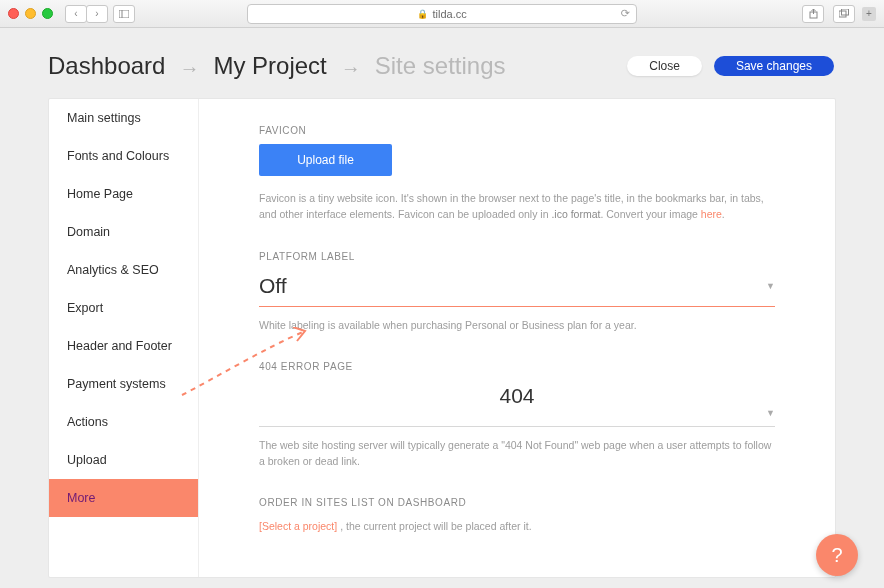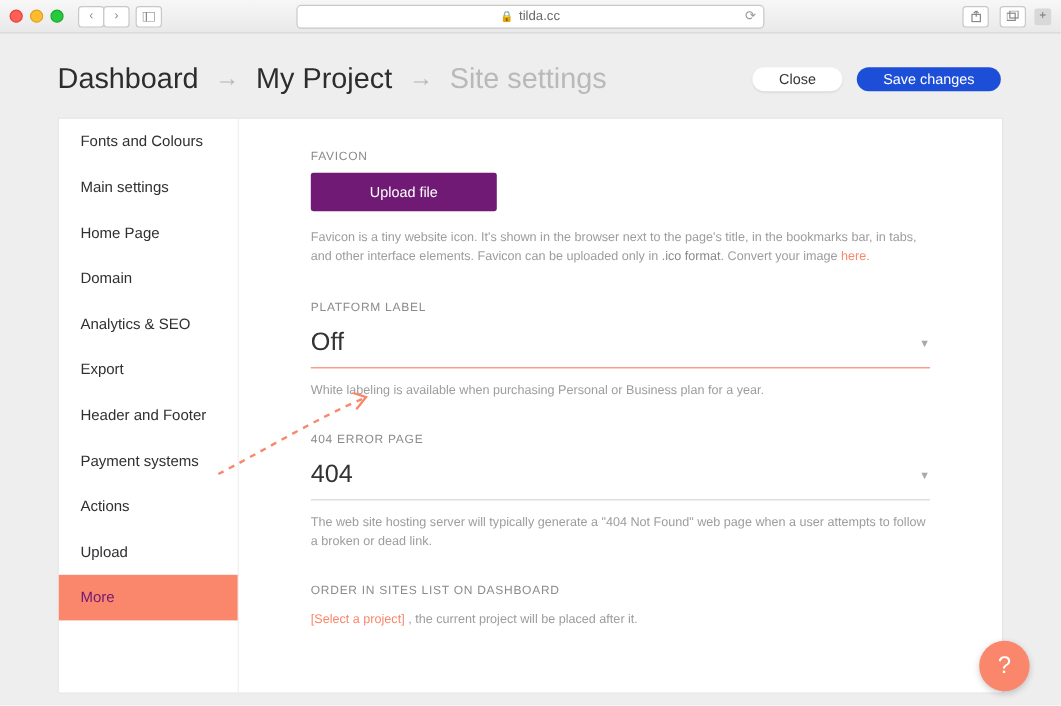--- a/index.html
+++ b/index.html
@@ -35,21 +35,21 @@
 
   .panel{margin:0 48px;background:#fff;border:1px solid #e6e6e6;border-radius:2px;display:flex;height:480px;}
 
   .sidebar{width:150px;border-right:1px solid #eee;display:flex;flex-direction:column;}
   .side-item{padding:12px 18px;font-size:12.5px;color:#303030;cursor:pointer;}
   .side-item.active{background:#fa876b;color:#701a75;}
 
   .content{flex:1;padding:26px 60px 20px 60px;overflow:hidden;position:relative;}
 
   .section-label{font-size:10px;letter-spacing:.6px;color:#8b8b8b;text-transform:uppercase;margin-bottom:8px;}
-  .upload{background:#701a75;color:#fff;border:none;width:155px;height:32px;font-size:12px;border-radius:2px;}
+  .upload{background:#3b82f6;color:#fff;border:none;width:133px;height:32px;font-size:12px;border-radius:2px;}
   .desc{font-size:10.5px;line-height:1.55;color:#9d9d9d;margin-top:14px;}
   .desc .b{color:#8a8a8a;font-weight:500;}
   .desc a{color:#fa876b;text-decoration:none;}
 
   .block{margin-bottom:28px;}
 
   .seltext{font-size:21px;color:#333;font-weight:300;text-align:center;}
   .selline{border-bottom:1px solid #fa876b;padding:4px 0 8px 0;display:flex;align-items:center;position:relative;}
   .caret{margin-left:auto;color:#aaa;font-size:9px;}
 
@@ -116,22 +116,22 @@
     </div>
     <div class="hdr-actions">
       <button class="btn close">Close</button>
       <button class="btn save">Save changes</button>
     </div>
   </div>
 
   <div class="panel">
 
     <div class="sidebar">
+      <div class="side-item">Main settings</div>
       <div class="side-item">Fonts and Colours</div>
-      <div class="side-item">Main settings</div>
       <div class="side-item">Home Page</div>
       <div class="side-item">Domain</div>
       <div class="side-item">Analytics &amp; SEO</div>
       <div class="side-item">Export</div>
       <div class="side-item">Header and Footer</div>
       <div class="side-item">Payment systems</div>
       <div class="side-item">Actions</div>
       <div class="side-item">Upload</div>
       <div class="side-item active">More</div>
     </div>
@@ -150,21 +150,21 @@
         <div class="section-label">PLATFORM LABEL</div>
         <div class="selline">
           <span class="seltext">Off</span>
           <span class="caret">▼</span>
         </div>
         <div class="desc" style="margin-top:10px;">White labeling is available when purchasing Personal or Business plan for a year.</div>
       </div>
 
       <div class="block">
         <div class="section-label">404 ERROR PAGE</div>
-        <div class="selline" style="border-bottom-color:#d8d8d8;">
+        <div class="selline" style="border-bottom-color:#d8d8d8;flex-direction:column;">
           <span class="seltext">404</span>
           <span class="caret">▼</span>
         </div>
         <div class="desc" style="margin-top:10px;">The web site hosting server will typically generate a "404 Not Found" web page when a user attempts to follow a broken or dead link.</div>
       </div>
 
       <div class="block" style="margin-bottom:0;">
         <div class="section-label">ORDER IN SITES LIST ON DASHBOARD</div>
         <div style="margin-top:6px;">
           <span class="orderlink">[Select a project]</span><span class="ordertext"> , the current project will be placed after it.</span>

